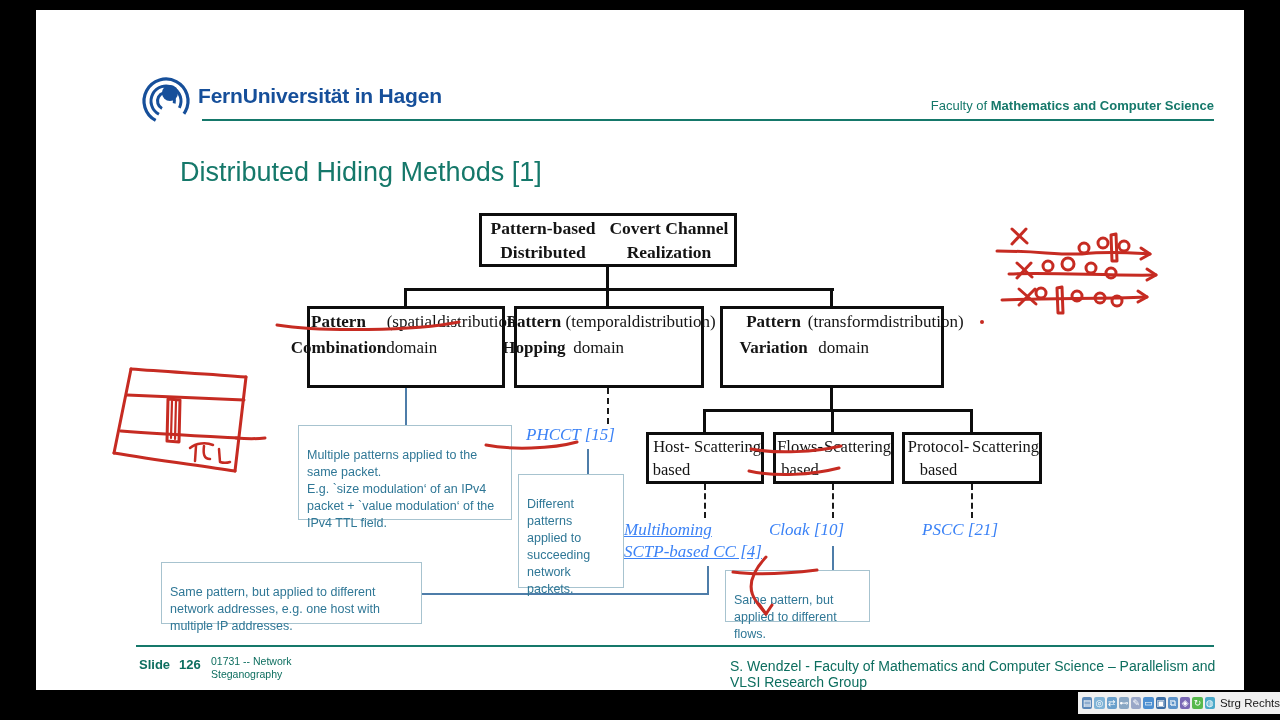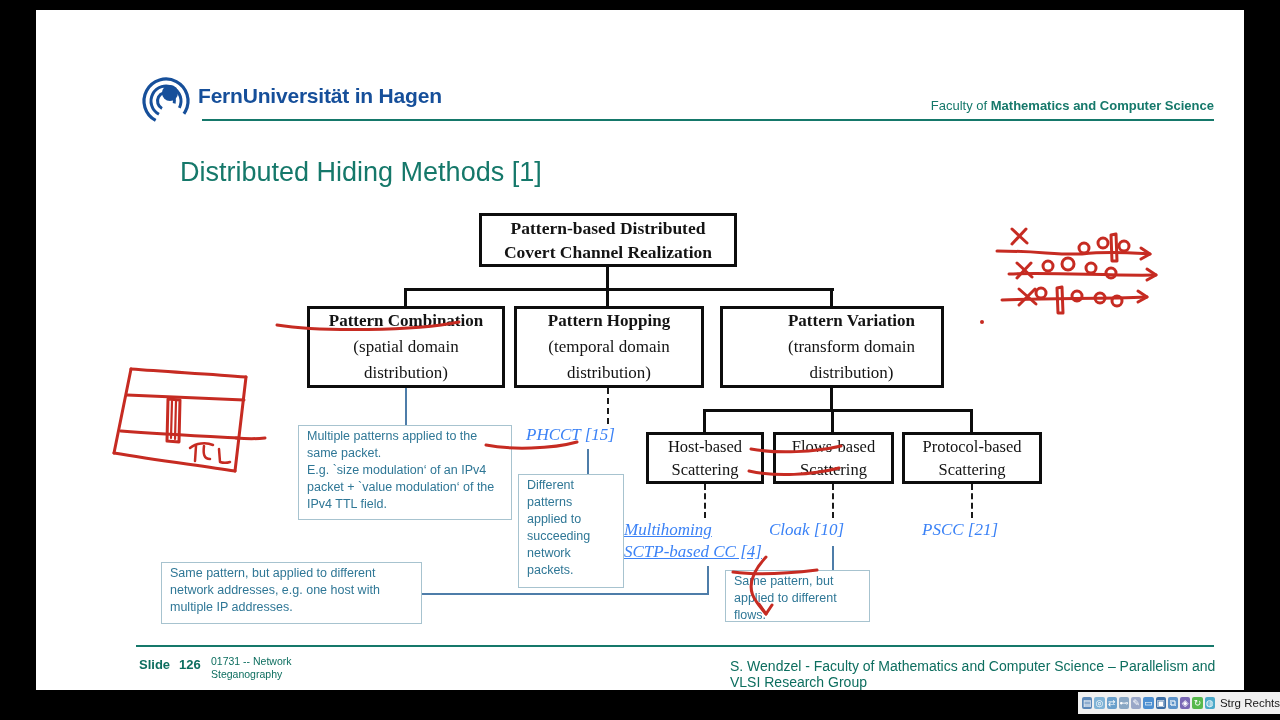--- a/index.html
+++ b/index.html
@@ -14,21 +14,21 @@
   .faculty { position:absolute; left:800px; top:88px; width:378px; text-align:right;
              font-size:13px; color:#15786a; }
   .faculty b { font-weight:bold; }
   .hrule { position:absolute; left:166px; top:109px; width:1012px; height:2px; background:#15786a; }
 
   .page-title { position:absolute; left:144px; top:147px; font-size:27px; color:#15786a; }
 
   
   .dbox { position:absolute; border:3px solid #0d0d0d; background:#fff; z-index:3;
           font-family:"Liberation Serif","DejaVu Serif",serif; color:#141414;
-          text-align:center; display:flex; flex-direction:column; justify-content:center; }
+          text-align:center; display:flex; justify-content:center; }
   .dbox .t { font-weight:bold; }
   .box-root { left:443px; top:203px; width:258px; height:54px; font-size:17.5px; font-weight:bold; line-height:24px; }
   .box-l2 { top:296px; height:82px; font-size:17px; line-height:26px; }
   .box-l2 .t { font-size:17px; }
   .b1 { left:271px; width:198px; }
   .b2 { left:478px; width:190px; }
   .b3 { left:684px; width:224px;padding-left:39px; }
   .box-l3 { top:422px; height:52px; font-size:16.5px; line-height:23px; }
   .b4 { left:610px; width:118px; }
   .b5 { left:737px; width:121px; }
@@ -39,21 +39,21 @@
 
   
   .hline { position:absolute; height:3px; background:#0d0d0d; z-index:2; }
   .vline { position:absolute; width:3px; background:#0d0d0d; z-index:2; }
   .vdash { position:absolute; width:0; border-left:2px dashed #1a1a1a; z-index:2; }
   .vblue { position:absolute; width:2px; background:#4e7da9; z-index:2; }
   .hblue { position:absolute; height:2px; background:#4e7da9; z-index:2; }
 
   
   .note { position:absolute; background:#fff; border:1px solid #a7c3cf; color:#2f7796;
-          font-size:12.5px; line-height:17px; padding:2px 8px; z-index:3; }
+          font-size:12.5px; line-height:17px; padding:21px 8px; z-index:3; }
   .n1 { left:262px; top:415px; width:214px; height:95px; }
   .n2 { left:482px; top:464px; width:106px; height:114px; }
   .n3 { left:125px; top:552px; width:261px; height:62px; }
   .n4 { left:689px; top:560px; width:145px; height:52px; }
 
   
   .footnote { position:absolute; left:100px; top:614px; width:1085px; font-size:12.5px; color:#156a5c; z-index:3; }
   .footnote .link { text-decoration:underline; }
   .rule2 { position:absolute; left:100px; top:635px; width:1078px; height:2px; background:#15786a; }
   .f-slide { position:absolute; left:103px; top:647px; font-size:13px; font-weight:bold; color:#0d6e5f; }

